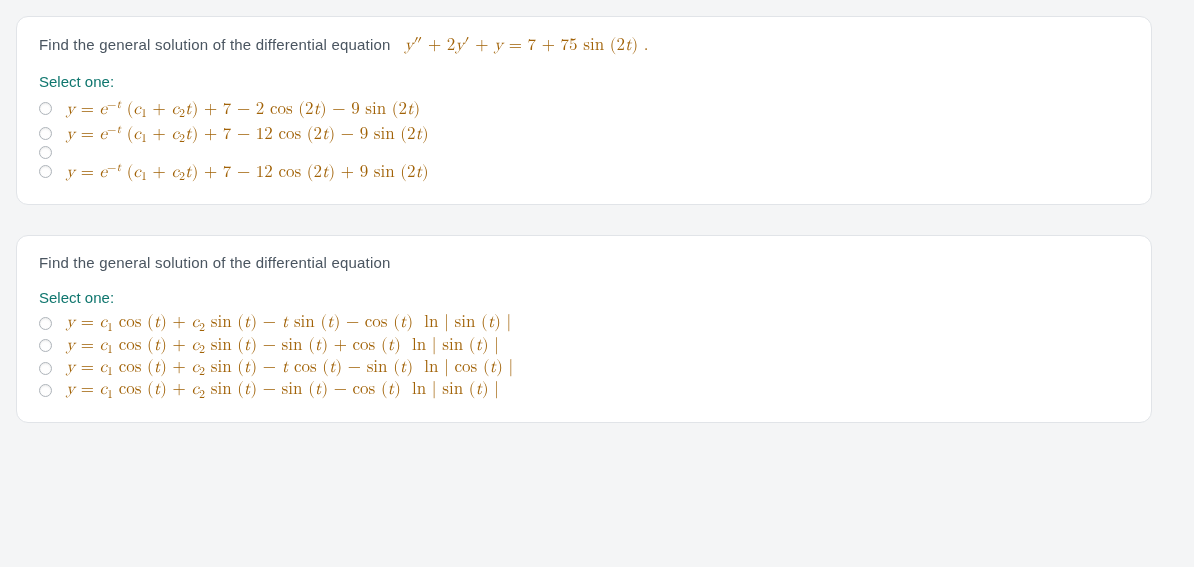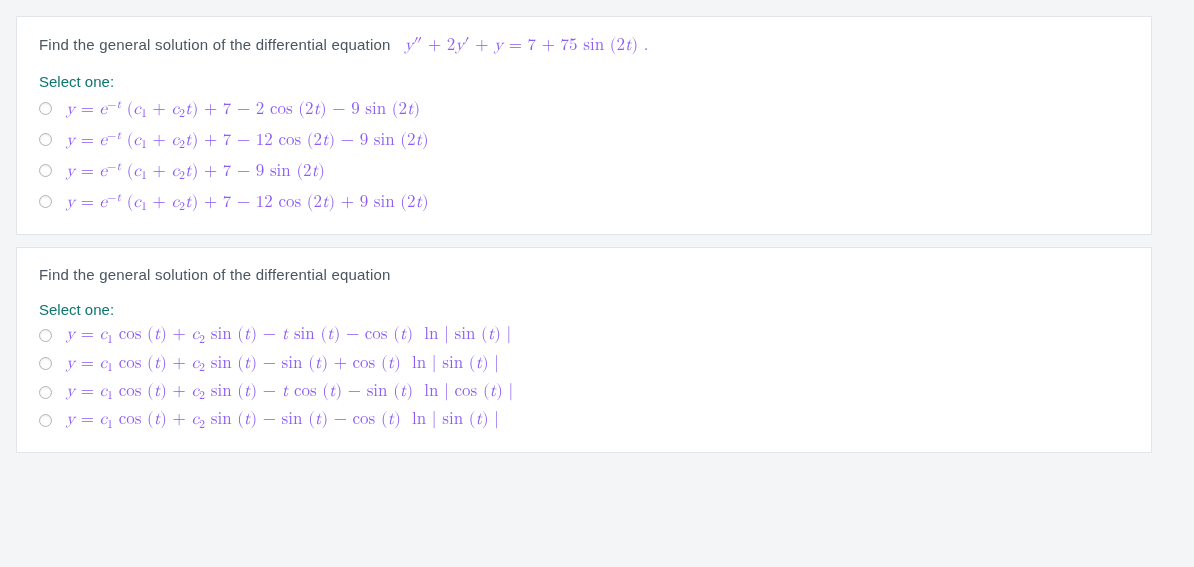--- a/index.html
+++ b/index.html
@@ -6,23 +6,23 @@
     margin: 0;
     padding: 16px;
     background: #f4f5f6;
     font-family: "Segoe UI", Arial, sans-serif;
     font-size: 15px;
     color: #4a5560;
   }
   .question-card {
     background: #ffffff;
     border: 1px solid #e1e4e8;
-    border-radius: 1px;
+    border-radius: 12px;
     padding: 18px 22px 20px 22px;
-    margin-bottom: 12px;
+    margin-bottom: 30px;
     width: 1136px;
     box-sizing: border-box;
   }
   .prompt {
     display: flex;
     align-items: baseline;
     gap: 14px;
     margin-bottom: 18px;
     color: #4a5560;
   }
@@ -30,21 +30,20 @@
     letter-spacing: 0.2px;
     color: #4a5560;
   }
   .select-one {
     margin-bottom: 6px;
     color: #0f766e;
   }
   .options {
     display: flex;
     flex-direction: column;
-    gap: 6px;
   }
   .option {
     display: flex;
     align-items: center;
     gap: 14px;
   }
   .radio {
     appearance: none;
     -webkit-appearance: none;
     width: 13px;
@@ -53,21 +52,21 @@
     border-radius: 50%;
     background: #fefefe;
     margin: 0;
     flex: 0 0 auto;
     box-shadow: inset 0 1px 2px rgba(0,0,0,0.08);
   }
   
   .math {
     font-family: "Cambria Math", "Latin Modern Math", "STIX Two Math", "Times New Roman", serif;
     font-size: 17px;
-    color: #8b5cf6;
+    color: #a16207;
     white-space: nowrap;
   }
   .math i { font-style: italic; }
   .sup {
     font-size: 12px;
     vertical-align: super;
     position: relative;
     top: 1px;
   }
   .sub {
@@ -90,21 +89,20 @@
     <label class="option">
       <input type="radio" class="radio" name="q1" style="">
       <span class="math"><i>y</i> = <i>e</i><span class="sup">−<i>t</i></span> (<i>c</i><span class="sub">1</span> + <i>c</i><span class="sub">2</span><i>t</i>) + 7 − 2 cos (2<i>t</i>) − 9 sin (2<i>t</i>)</span>
     </label>
     <label class="option">
       <input type="radio" class="radio" name="q1" style="">
       <span class="math"><i>y</i> = <i>e</i><span class="sup">−<i>t</i></span> (<i>c</i><span class="sub">1</span> + <i>c</i><span class="sub">2</span><i>t</i>) + 7 − 12 cos (2<i>t</i>) − 9 sin (2<i>t</i>)</span>
     </label>
     <label class="option">
       <input type="radio" class="radio" name="q1" style="">
-      <span class="math"><i>y</i> = <i>e</i><span class="sup">−<i>t</i></span> (<i>c</i><span class="sub">1</span> + <i>c</i><span class="sub">2</span><i>t</i>) + 7 − 9 sin (2<i>t</i>)</span>
     </label>
     <label class="option">
       <input type="radio" class="radio" name="q1" style="">
       <span class="math"><i>y</i> = <i>e</i><span class="sup">−<i>t</i></span> (<i>c</i><span class="sub">1</span> + <i>c</i><span class="sub">2</span><i>t</i>) + 7 − 12 cos (2<i>t</i>) + 9 sin (2<i>t</i>)</span>
     </label>
   </div>
 </div>
 
 <div class="question-card">
   <div class="prompt">

